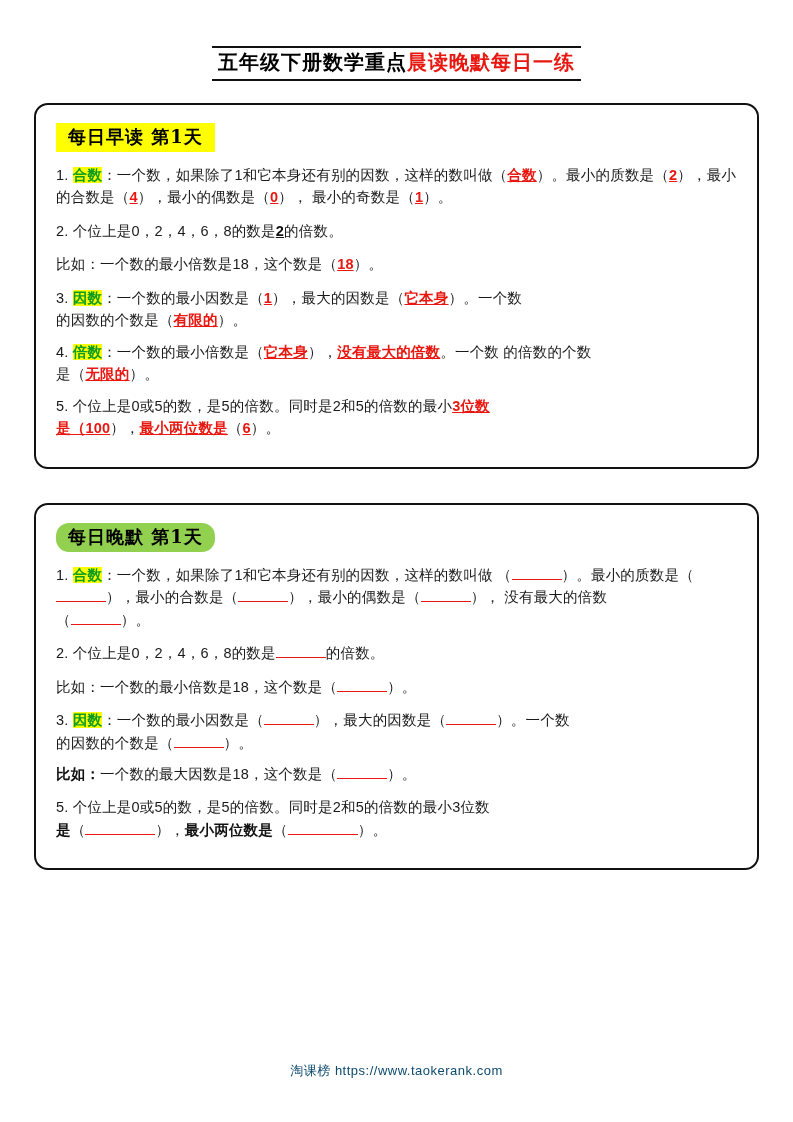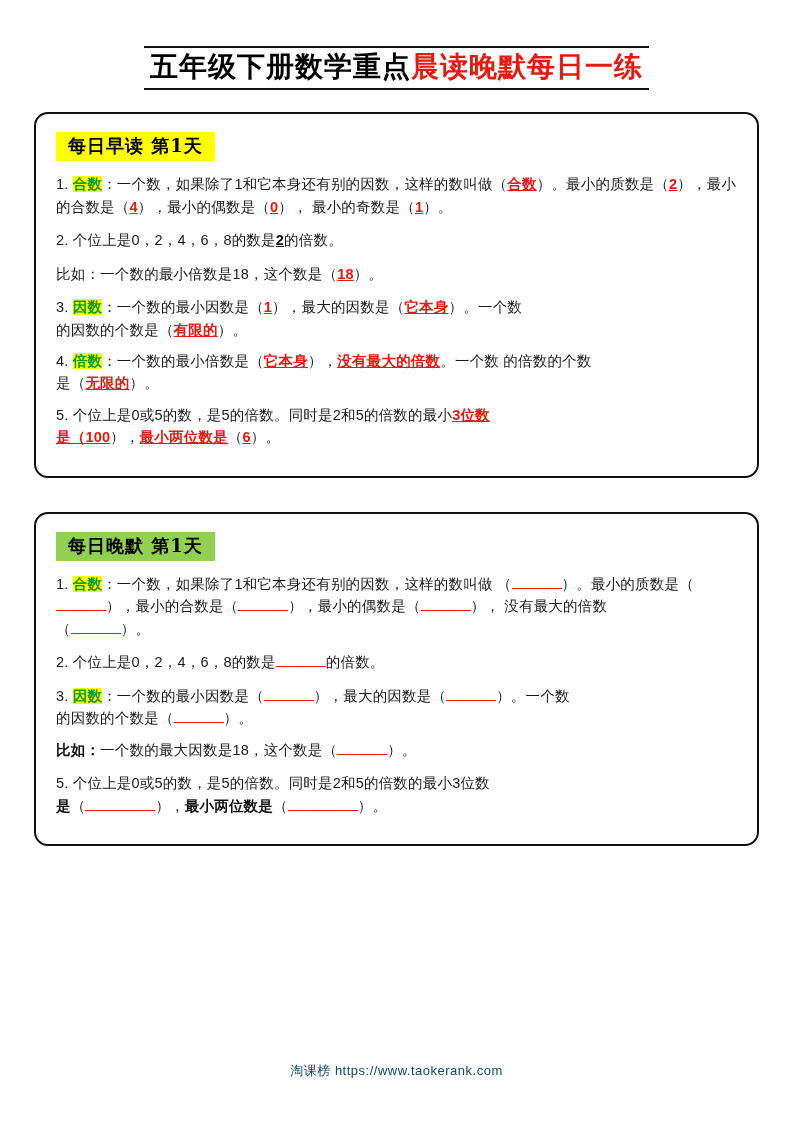--- a/index.html
+++ b/index.html
@@ -33,21 +33,21 @@
   .title-box {
     border-top: 2px solid #111;
     border-bottom: 2px solid #111;
     padding: 3px 6px 5px 6px;
     display: inline-block;
     white-space: nowrap;
   }
   .title-text {
     font-family: "DejaVu Serif", "Liberation Serif", serif;
     font-weight: bold;
-    font-size: 28px;
+    font-size: 20px;
     letter-spacing: 1px;
     line-height: 1.15;
   }
   .title-black { color: #000; }
   .title-red { color: #e8170f; }
 
   
   .card {
     border: 2px solid #111;
     border-radius: 14px;
@@ -62,21 +62,21 @@
     margin-top: 2px;
   }
   .card-head-label {
     font-family: "DejaVu Serif", "Liberation Serif", serif;
     font-weight: bold;
     font-size: 18px;
     padding: 2px 12px 3px 12px;
     letter-spacing: 1px;
   }
   .hl-yellow { background: #ffff00; }
-  .hl-green  { background: #92d050; }
+  .hl-green  { background: #92d050; border-radius: 13px; }
 
   
   .line {
     font-size: 14.5px;
     line-height: 1.55;
     margin: 0 0 11px 0;
     color: #1a1a1a;
     letter-spacing: 0.2px;
   }
   .line.tight { margin-bottom: 9px; }
@@ -185,20 +185,23 @@
       <span class="idx">1.</span>
       <span class="kw-green-hl">合数</span><span>：</span><span>一个数，如果除了1和它本身还有别的因数，这样的数叫做 （</span><span class="blank w2"></span><span>）。最小的质数是（</span><span class="blank w2"></span><span>），最小的合数是（</span><span class="blank w2"></span><span>），最小的偶数是（</span><span class="blank w2"></span><span>）， 没有最大的倍数</span><br>
       <span>（</span><span class="blank w2"></span><span>）。</span>
     </p>
 
     <p class="line">
       <span class="idx">2.</span>
       <span>个位上是0，2，4，6，8的数是</span><span class="blank w2"></span><span>的倍数。</span>
     </p>
 
+    <p class="line">
+      <span>比如：一个数的最小倍数是18，这个数是（</span><span class="blank w2"></span><span>）。</span>
+    </p>
 
     <p class="line tight">
       <span class="idx">3.</span>
       <span class="kw-green-hl">因数</span><span>：</span><span>一个数的最小因数是（</span><span class="blank w2"></span><span>），最大的因数是（</span><span class="blank w2"></span><span>）。一个数</span><br>
       <span>的因数的个数是（</span><span class="blank w2"></span><span>）。</span>
     </p>
 
     <p class="line">
       <span class="bold-black">比如：</span><span>一个数的最大因数是18，这个数是（</span><span class="blank w2"></span><span>）。</span>
     </p>

